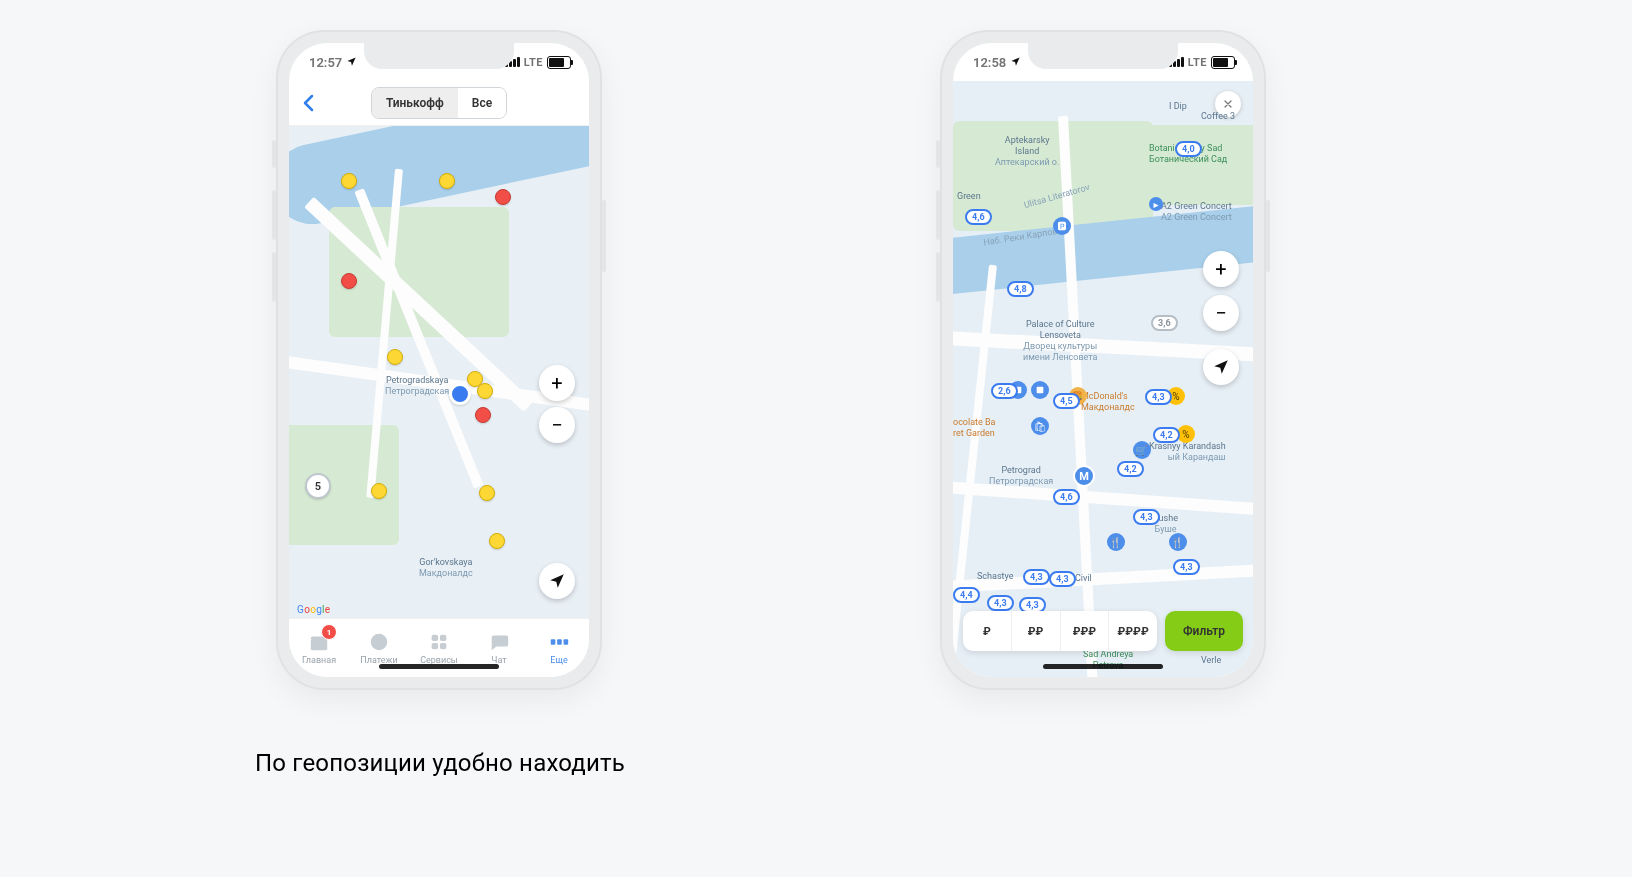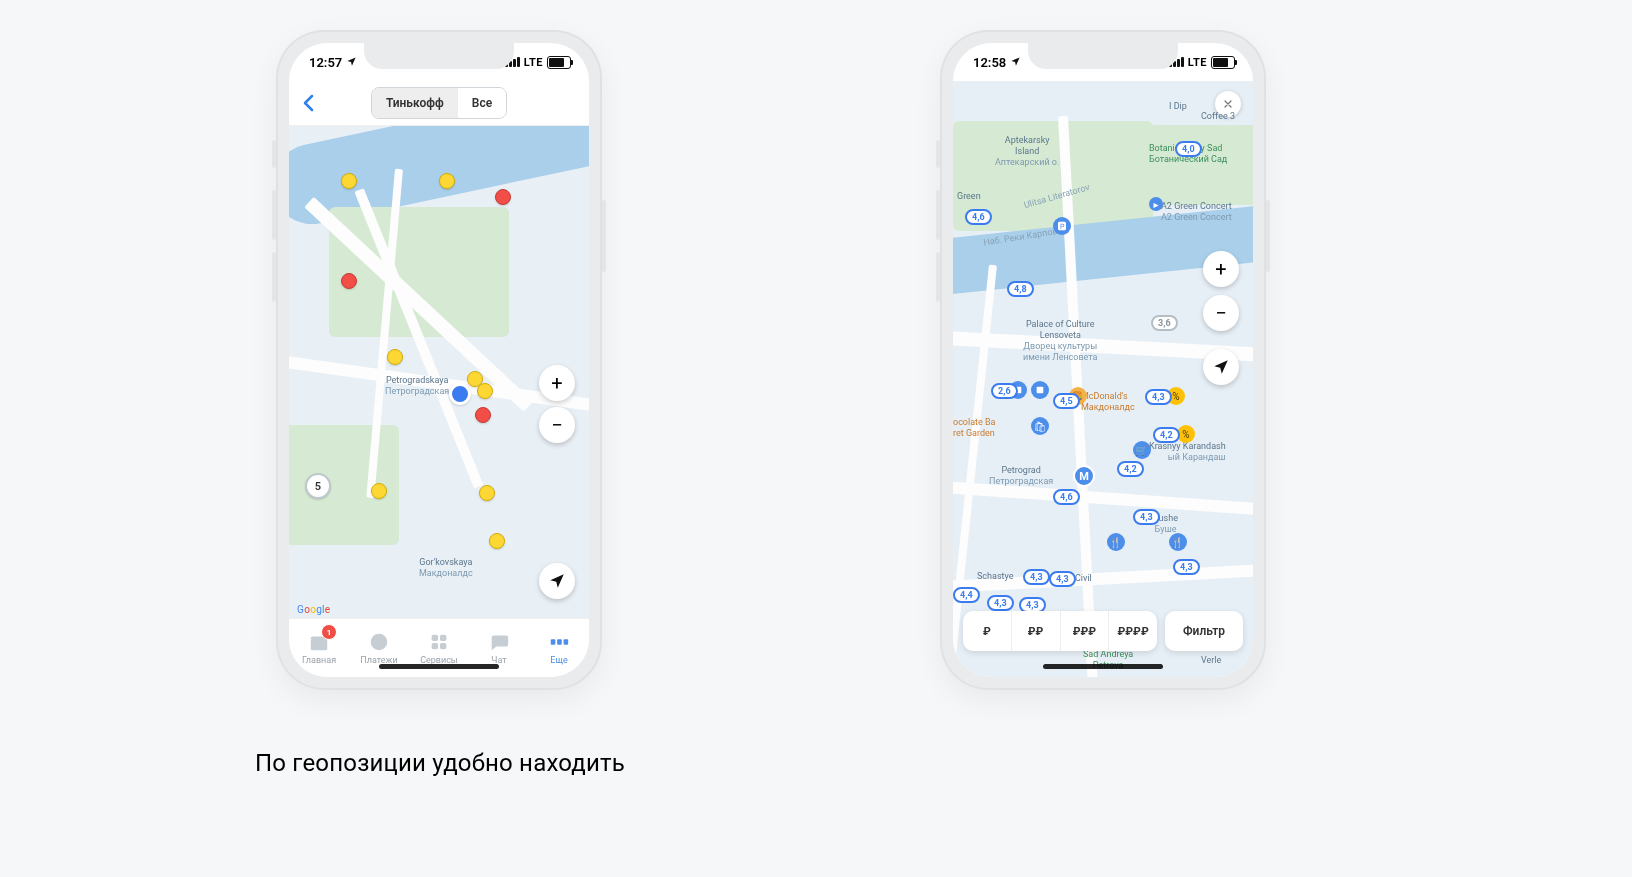--- a/index.html
+++ b/index.html
@@ -15,21 +15,21 @@
 .phone .screen{position:absolute;left:13px;top:13px;right:13px;bottom:13px;border-radius:38px;background:#fff;overflow:hidden}
 .phone .notch{position:absolute;left:50%;top:0;transform:translateX(-50%);width:150px;height:26px;background:#E9EBEC;border-radius:0 0 18px 18px;z-index:20}
 .phone .side-btn{position:absolute;background:#E3E5E7;border-radius:3px}
 .phone .sb-l1{left:-4px;top:110px;width:4px;height:28px}
 .phone .sb-l2{left:-4px;top:160px;width:4px;height:50px}
 .phone .sb-l3{left:-4px;top:222px;width:4px;height:50px}
 .phone .sb-r1{right:-4px;top:170px;width:4px;height:72px}
 .phone .home-bar{position:absolute;left:50%;bottom:8px;transform:translateX(-50%);width:120px;height:5px;border-radius:3px;background:#000;opacity:.85;z-index:30}
 
 
-.status{position:absolute;top:0;left:0;right:0;height:38px;z-index:15;display:flex;align-items:center;justify-content:space-between;padding:0 18px 0 20px;font-size:13px;font-weight:600;color:#000000}
+.status{position:absolute;top:0;left:0;right:0;height:38px;z-index:15;display:flex;align-items:center;justify-content:space-between;padding:0 18px 0 20px;font-size:13px;font-weight:600;color:#737373}
 .status .left-group{display:flex;align-items:center;gap:4px}
 .status .right-group{display:flex;align-items:center;gap:4px}
 .loc-arrow{display:inline-block;transform:rotate(0deg)}
 .bars{display:inline-flex;align-items:flex-end;gap:1px}
 .bars span{display:inline-block;width:3px;background:#111;border-radius:1px}
 .bars span:nth-child(1){height:4px}.bars span:nth-child(2){height:6px}.bars span:nth-child(3){height:8px}.bars span:nth-child(4){height:10px}
 .lte{font-size:11px;font-weight:700;letter-spacing:.5px}
 .battery{position:relative;width:22px;height:11px;border:1.4px solid #111;border-radius:3px;display:inline-block}
 .battery:after{content:"";position:absolute;right:-3px;top:3px;width:2px;height:5px;background:#111;border-radius:0 1px 1px 0}
 .battery .fill{position:absolute;left:1px;top:1px;bottom:1px;width:70%;background:#111;border-radius:1px}
@@ -77,21 +77,21 @@
 .tabbar .tab{flex:1;display:flex;flex-direction:column;align-items:center;justify-content:center;gap:2px;font-size:9px;color:#9AA3AB}
 .tabbar .tab.active{color:#4C8EEA}
 .tabbar .ico{width:22px;height:22px;display:flex;align-items:center;justify-content:center}
 .tabbar .badge{position:absolute;transform:translate(10px,-10px);background:#F04E46;color:#fff;font-size:8px;font-weight:700;border-radius:8px;min-width:14px;height:14px;display:flex;align-items:center;justify-content:center;border:1.5px solid #fff}
 
 
 .price-row{position:absolute;left:10px;right:10px;bottom:26px;height:40px;display:flex;gap:8px;z-index:12}
 .price-seg{flex:1;display:flex;background:#fff;border-radius:10px;box-shadow:0 2px 6px rgba(0,0,0,.12);overflow:hidden}
 .price-seg .cell{flex:1;display:flex;align-items:center;justify-content:center;font-size:11px;font-weight:700;color:#333;border-right:1px solid #EEE}
 .price-seg .cell:last-child{border-right:none}
-.filter-btn{width:78px;background:#ffffff;border-radius:10px;box-shadow:0 2px 6px rgba(0,0,0,.12);display:flex;align-items:center;justify-content:center;font-size:12px;font-weight:600;color:#333}
+.filter-btn{width:78px;background:#84cc16;border-radius:10px;box-shadow:0 2px 6px rgba(0,0,0,.12);display:flex;align-items:center;justify-content:center;font-size:12px;font-weight:600;color:#333}
 
 .gattr{position:absolute;left:8px;bottom:4px;font-size:10px;letter-spacing:.3px}
 .gattr span:nth-child(1){color:#4285F4}.gattr span:nth-child(2){color:#EA4335}.gattr span:nth-child(3){color:#FBBC05}.gattr span:nth-child(4){color:#4285F4}.gattr span:nth-child(5){color:#34A853}.gattr span:nth-child(6){color:#EA4335}
 </style>
 </head>
 <body>
 
 <div class="stage">
 
 <div class="phone left">

